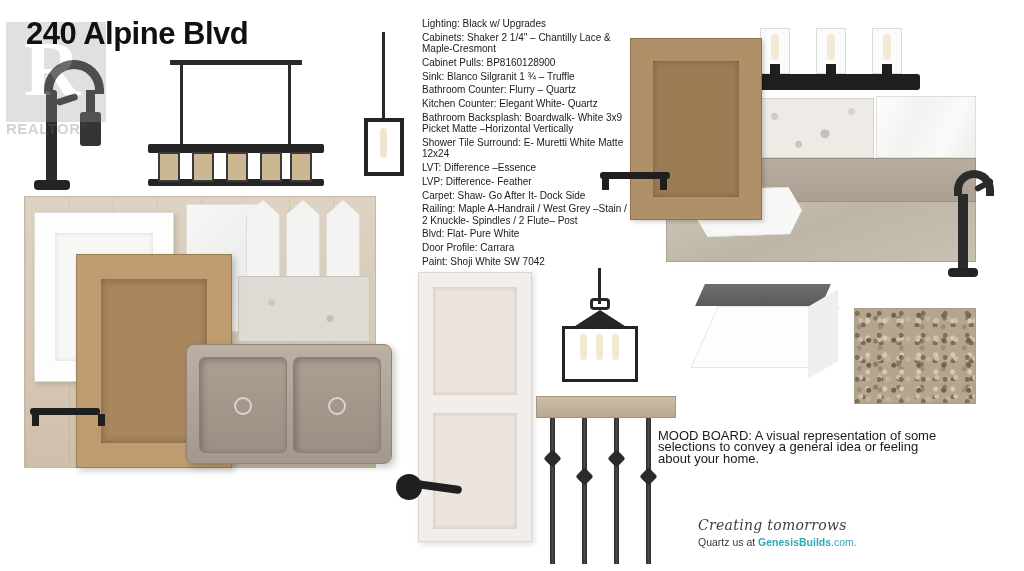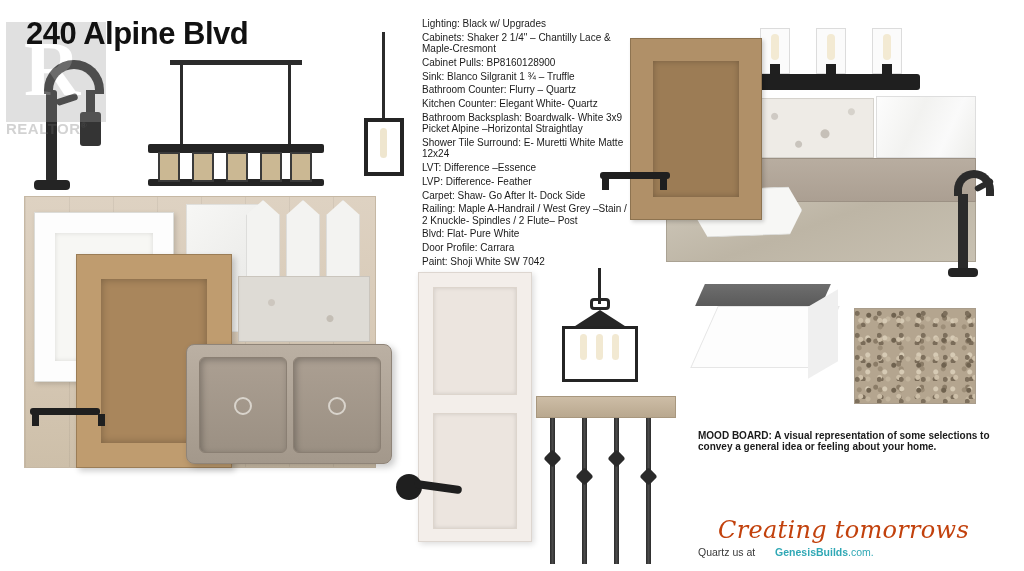--- a/index.html
+++ b/index.html
@@ -266,38 +266,37 @@
       radial-gradient(circle at 75% 70%, #d6cab4 0 2px, transparent 3px),
       radial-gradient(circle at 90% 40%, #8a7b66 0 2px, transparent 3px),
       radial-gradient(circle at 20% 85%, #9c8d77 0 2px, transparent 3px),
       radial-gradient(circle at 45% 90%, #7a6c59 0 2px, transparent 3px),
       radial-gradient(circle at 65% 50%, #c3b59e 0 2px, transparent 3px);
     background-size:22px 22px,19px 19px,25px 25px,17px 17px,23px 23px,21px 21px,18px 18px,20px 20px;
   }
 
   
   .mood {
-    position:absolute; left:698px; top:430px; width:292px;
-    font-size:10px; line-height:11.4px; color:#1a1a1a;font-weight:bold;
+    position:absolute; left:658px; top:430px; width:292px;
+    font-size:13px; line-height:11.4px; color:#1a1a1a;
   }
   .mood p { margin:0 0 6px 0; }
 
   
   .brand { position:absolute; left:698px; top:518px; width:300px; }
   .brand .script {
     font-family:"DejaVu Serif", serif;
     font-style:italic;
-    font-size:24px; color:#c2410c; line-height:1;
+    font-size:14px; color:#404040; line-height:1;
     letter-spacing:.3px;
-    margin-left:20px;
   }
   .brand .visit {
     margin-top:4px; font-size:10.5px; color:#3a3a3a;
   }
-  .brand .visit b { color:#2fa8b5;margin-left:17px; }
+  .brand .visit b { color:#2fa8b5; }
   .brand .dot { color:#2fa8b5; }
 </style>
 </head>
 <body>
 
 <div class="board">
 
   <div class="title">240 Alpine Blvd</div>
 
   <div class="realtor-wm">
@@ -306,21 +305,21 @@
     <div class="rtext"><span>REALTOR</span><sup>®</sup></div>
   </div>
 
   <div class="specs">
     <div>Lighting: Black w/ Upgrades</div>
     <div>Cabinets: Shaker 2 1/4"  – Chantilly Lace &amp; Maple-Cresmont</div>
     <div>Cabinet Pulls: BP8160128900</div>
     <div>Sink: Blanco Silgranit 1 ¾ – Truffle</div>
     <div>Bathroom Counter: Flurry – Quartz</div>
     <div>Kitchen Counter: Elegant White- Quartz</div>
-    <div>Bathroom Backsplash: Boardwalk- White 3x9 Picket Alpine –Horizontal Straightlay</div>
+    <div>Bathroom Backsplash: Boardwalk- White 3x9 Picket Matte –Horizontal Vertically</div>
     <div>Shower Tile Surround: E- Muretti White Matte 12x24</div>
     <div>LVT: Difference –Essence</div>
     <div>LVP: Difference- Feather</div>
     <div>Carpet: Shaw- Go After It- Dock Side</div>
     <div>Railing: Maple A-Handrail / West Grey –Stain / 2 Knuckle- Spindles / 2 Flute– Post</div>
     <div>Blvd: Flat- Pure White</div>
     <div>Door Profile: Carrara</div>
     <div>Paint: Shoji White SW 7042</div>
   </div>
 

